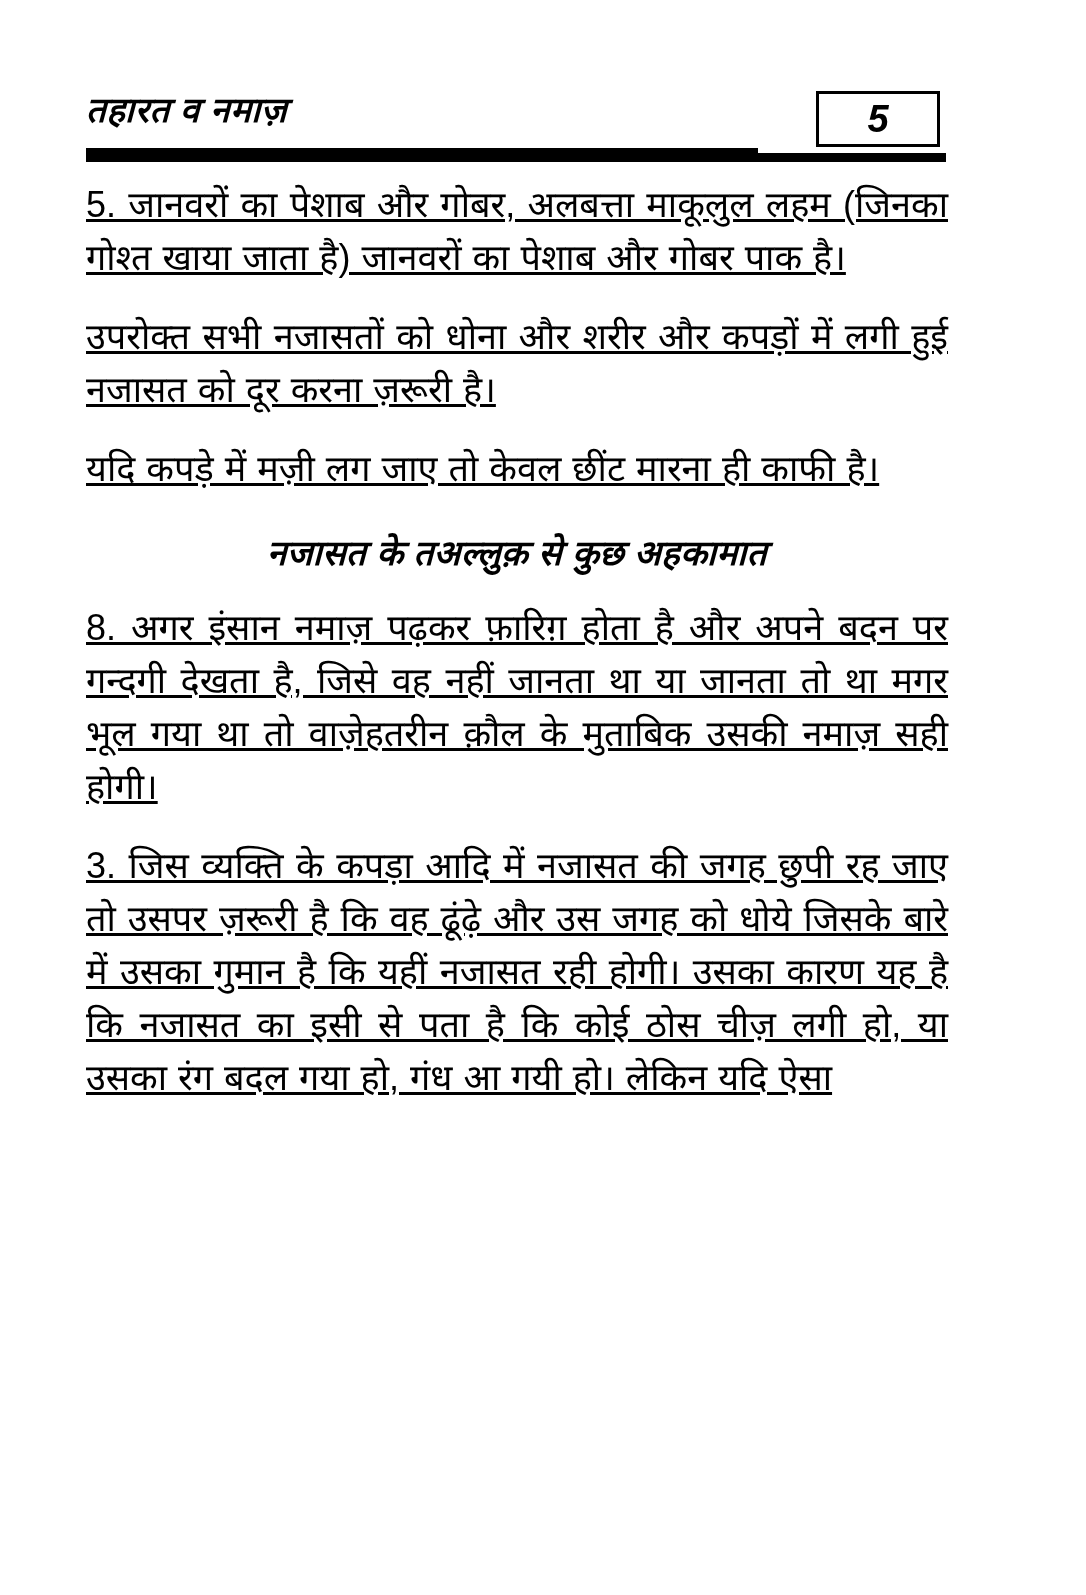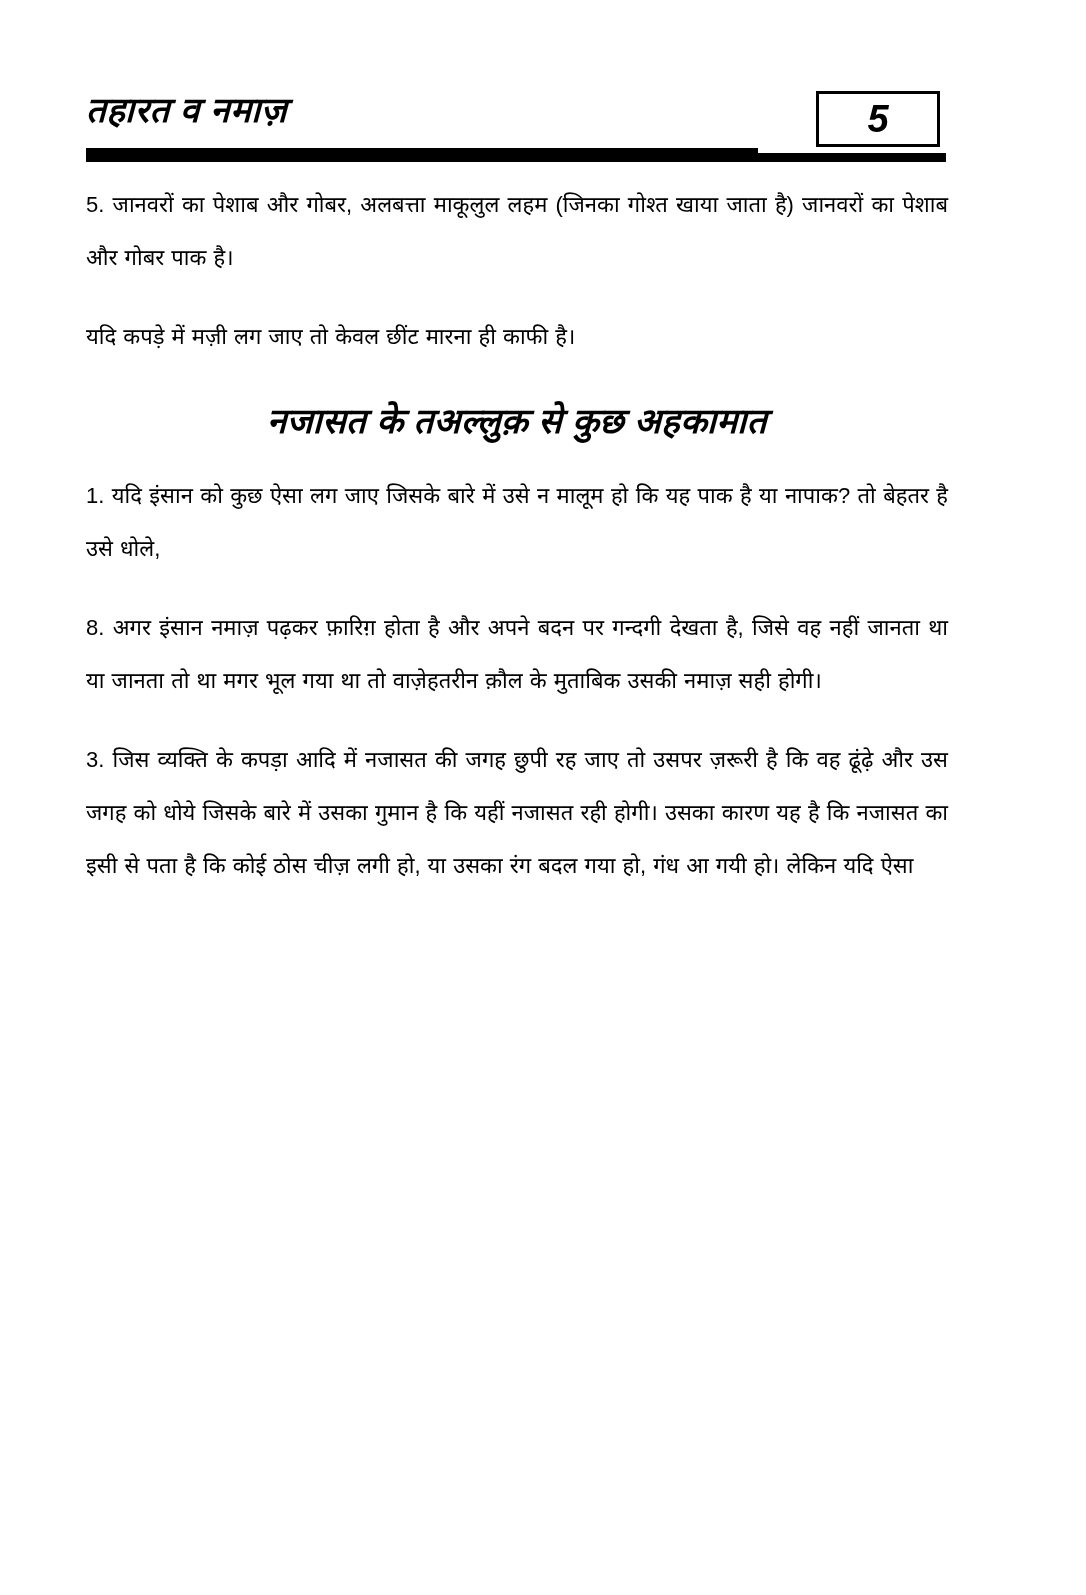--- a/index.html
+++ b/index.html
@@ -84,27 +84,28 @@
   }
 
   
   .body-zone {
     position: absolute;
     left: 86px;
     top: 178px;
     width: 862px;
   }
   .para {
-    font-size: 22px;
+    font-size: 36px;
     line-height: 53px;
     color: #000000;
     text-align: justify;
     text-align-last: left;
     margin: 0 0 26px 0;
     word-spacing: 1px;
+    text-decoration: underline;
   }
   .para:last-child {
     margin-bottom: 14px;
   }
   .para.tight {
     margin-bottom: 36px;
   }
   .section-heading {
     font-size: 35px;
     font-weight: 700;
@@ -131,25 +132,25 @@
 
     <div class="rule-upper"></div>
     <div class="rule-lower"></div>
   </div>
 
   <div class="body-zone">
 
     <p class="para">5. जानवरों का पेशाब और गोबर, अलबत्ता माकूलुल लहम (जिनका गोश्त खाया जाता है) जानवरों का पेशाब और गोबर पाक है।</p>
 
 
+    <p class="para">उपरोक्त सभी नजासतों को धोना और शरीर और कपड़ों में लगी हुई नजासत को दूर करना ज़रूरी है।</p>
 
     <p class="para tight">यदि कपड़े में मज़ी लग जाए तो केवल छींट मारना ही काफी है।</p>
 
     <h2 class="section-heading">नजासत के तअल्लुक़ से कुछ अहकामात</h2>
 
-    <p class="para">1. यदि इंसान को कुछ ऐसा लग जाए जिसके बारे में उसे न मालूम हो कि यह पाक है या नापाक? तो बेहतर है उसे धोले,</p>
 
     <p class="para">8. अगर इंसान नमाज़ पढ़कर फ़ारिग़ होता है और अपने बदन पर गन्दगी देखता है, जिसे वह नहीं जानता था या जानता तो था मगर भूल गया था तो वाज़ेहतरीन क़ौल के मुताबिक उसकी नमाज़ सही होगी।</p>
 
     <p class="para">3. जिस व्यक्ति के कपड़ा आदि में नजासत की जगह छुपी रह जाए तो उसपर ज़रूरी है कि वह ढूंढ़े और उस जगह को धोये जिसके बारे में उसका गुमान है कि यहीं नजासत रही होगी। उसका कारण यह है कि नजासत का इसी से पता है कि कोई ठोस चीज़ लगी हो, या उसका रंग बदल गया हो, गंध आ गयी हो। लेकिन यदि ऐसा</p>
 
   </div>
 </div>
 
 </body></html>

